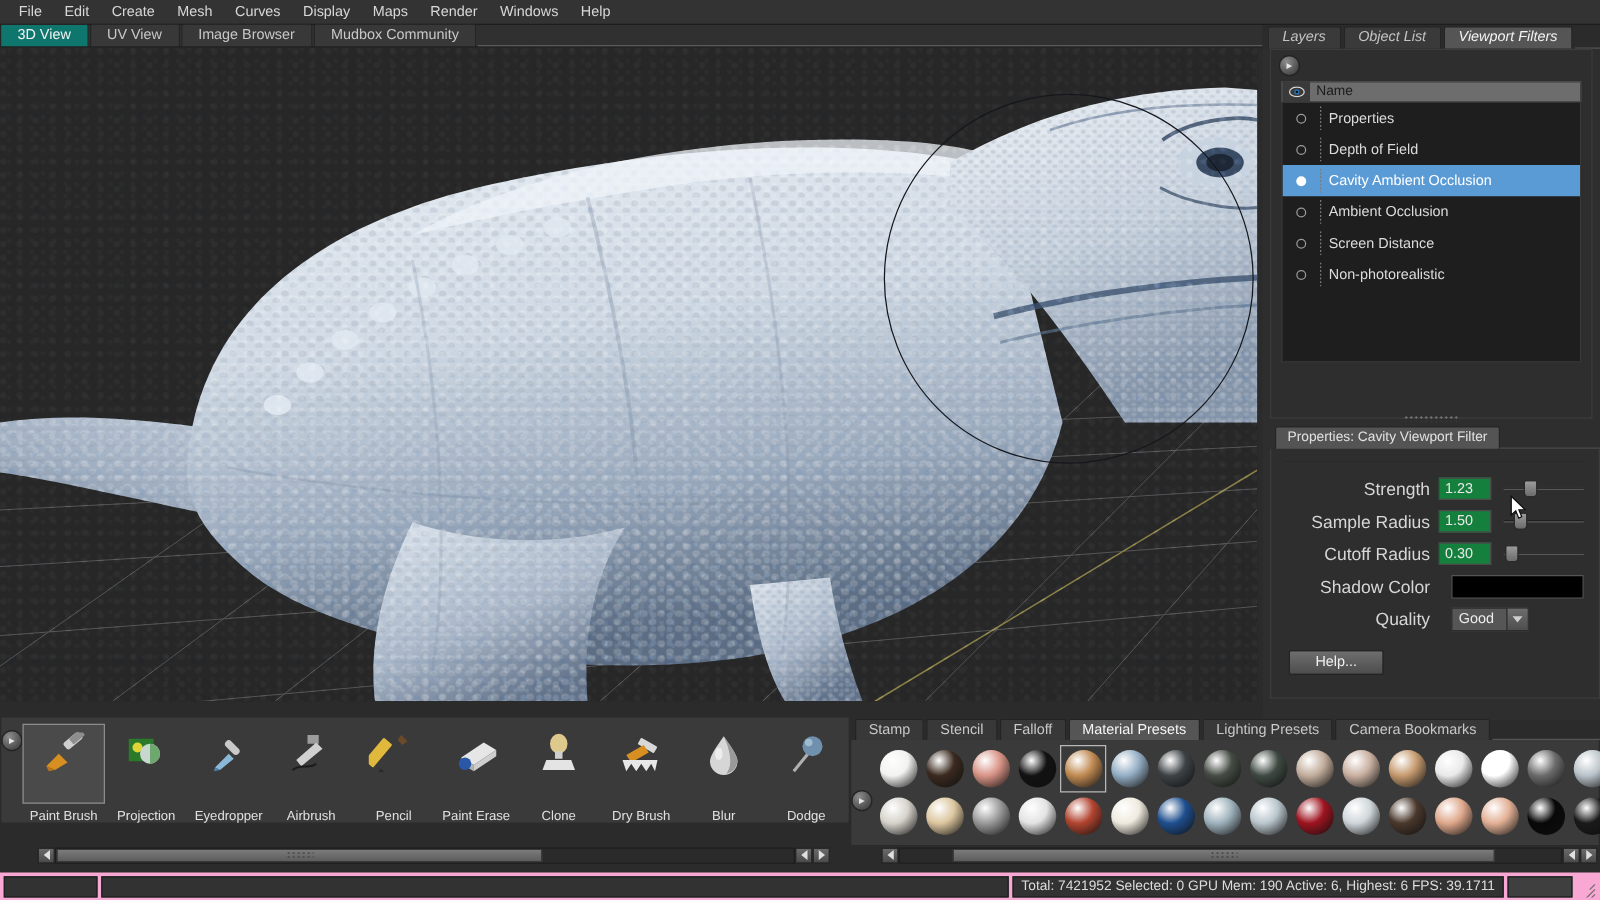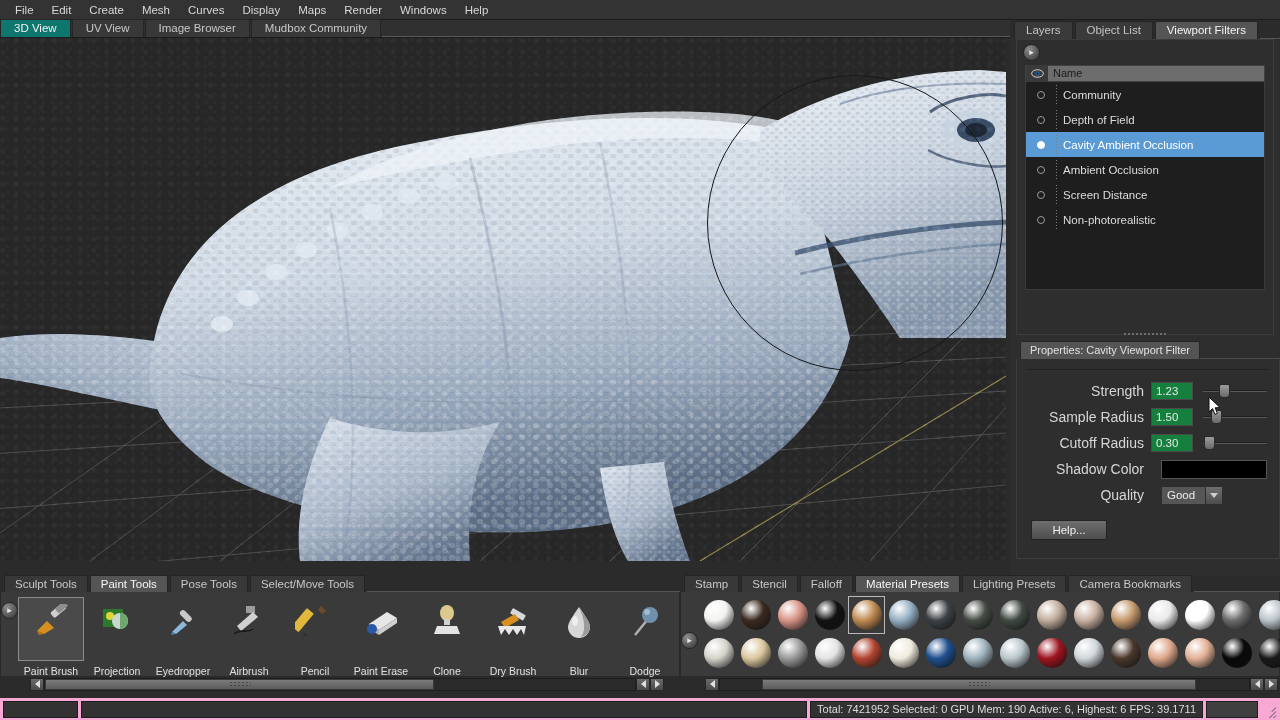--- a/index.html
+++ b/index.html
@@ -58,21 +58,21 @@
     background-size:13px 11px,17px 15px,9px 9px,21px 19px;
     mix-blend-mode:overlay;opacity:.85;
   }
   .brush-ring{
     position:absolute;border:1.4px solid #15171c;border-radius:50%;
     background:transparent;pointer-events:none;
   }
 
   
   .rpanel{position:absolute;left:1010px;top:20px;width:270px;height:556px;background:#2e2e2e;}
-  .rtabs{display:flex;align-items:flex-end;height:19px;padding-left:4px;background:#2b2b2b;}
+  .rtabs{display:flex;align-items:flex-end;height:19px;padding-left:4px;background:#2b2b2b;font-style:italic;}
   .rtab{
     height:18px;line-height:17px;padding:0 11px;font-size:11.5px;color:#c4c4c4;
     background:#3a3a3a;border:1px solid #242424;border-bottom:none;margin-right:2px;
     border-top-left-radius:2px;border-top-right-radius:2px;cursor:default;
   }
   .rtab.active{background:#555555;color:#f4f4f4;}
   .rtabfill{flex:1;height:17px;border-bottom:1px solid #555;}
 
   .rbody{position:relative;margin:0 6px;height:296px;background:#2e2e2e;border:1px solid #3c3c3c;}
   .rtoolrow{height:25px;display:flex;align-items:center;padding-left:6px;background:#2e2e2e;}
@@ -371,21 +371,21 @@
         </div>
         <div class="hname">Name</div>
       </div>
 
       <div class="filterlist">
         <div class="frow">
           <div class="radio">
               <div class="dot"></div>
             </div>
           <div class="dotted"></div>
-          <div class="flabel">Community</div>
+          <div class="flabel">Properties</div>
         </div>
         <div class="frow">
           <div class="radio">
               <div class="dot"></div>
             </div>
           <div class="dotted"></div>
           <div class="flabel">Depth of Field</div>
         </div>
         <div class="frow sel">
           <div class="radio">
@@ -469,27 +469,20 @@
               <div class="tri-d"></div>
             </div>
         </div>
       </div>
 
       <div class="helpbtn">Help...</div>
     </div>
   </div>
 
   <div class="bottom" style="width:680px;">
-    <div class="btabs">
-      <div class="btab">Sculpt Tools</div>
-      <div class="btab active">Paint Tools</div>
-      <div class="btab">Pose Tools</div>
-      <div class="btab">Select/Move Tools</div>
-      <div class="btabfill"></div>
-    </div>
 
     <div class="toolstrip">
       <div class="tsbtn">
         <div class="circbtn">▸</div>
       </div>
       <div class="tools">
 
         <div class="tool sel">
           <div class="tico">
             <svg viewBox="0 0 40 34" width="40" height="34">

